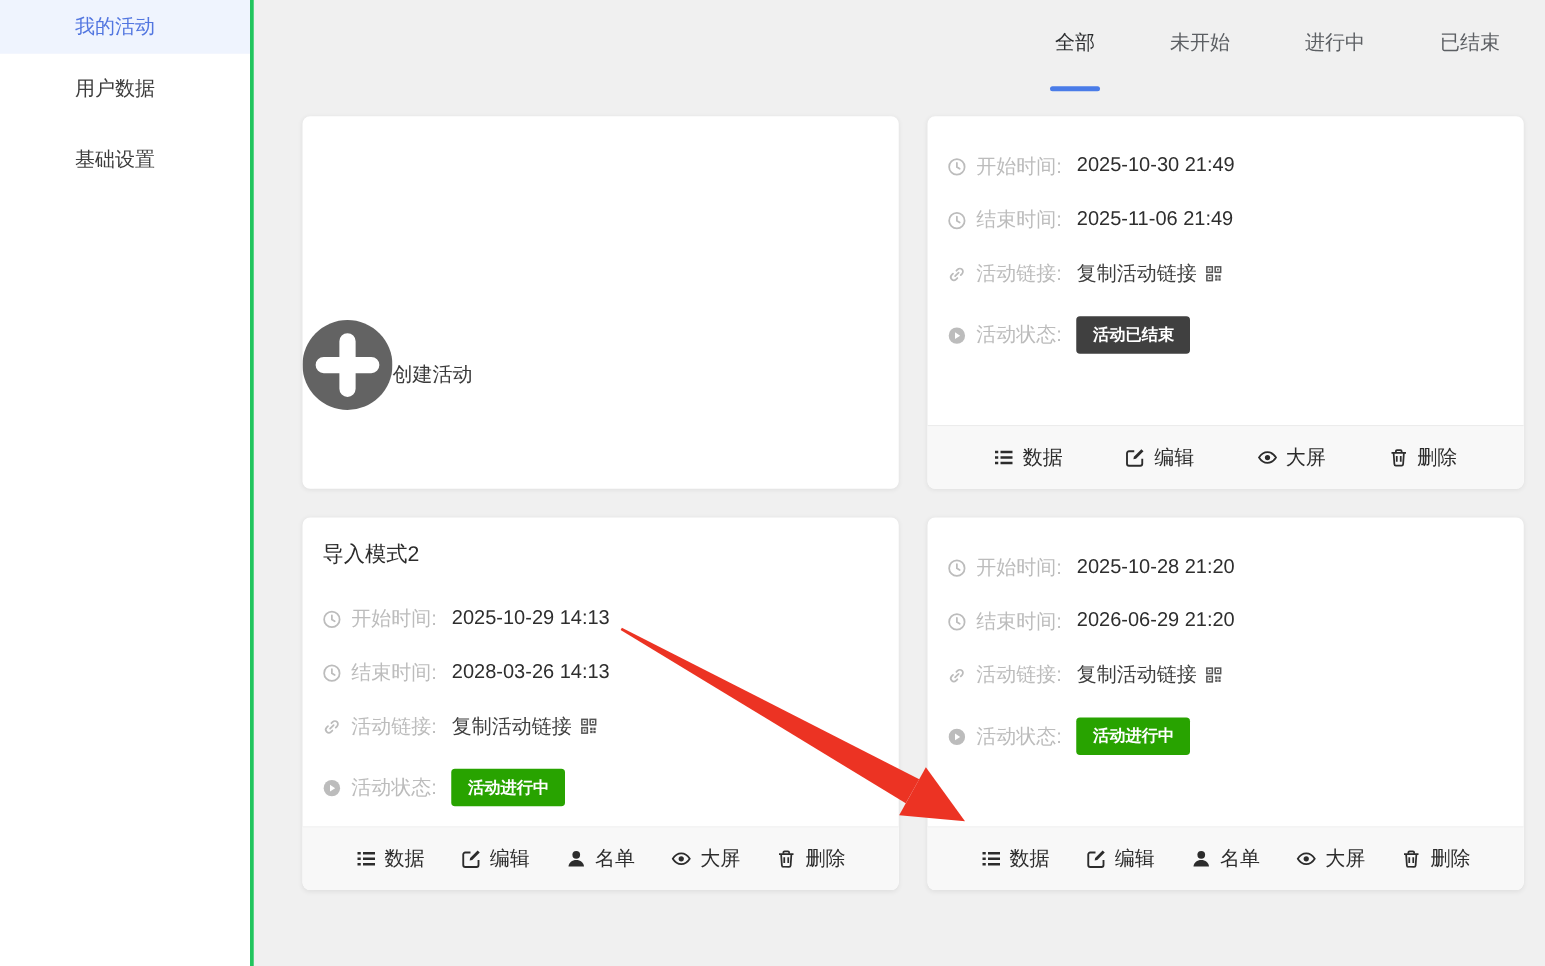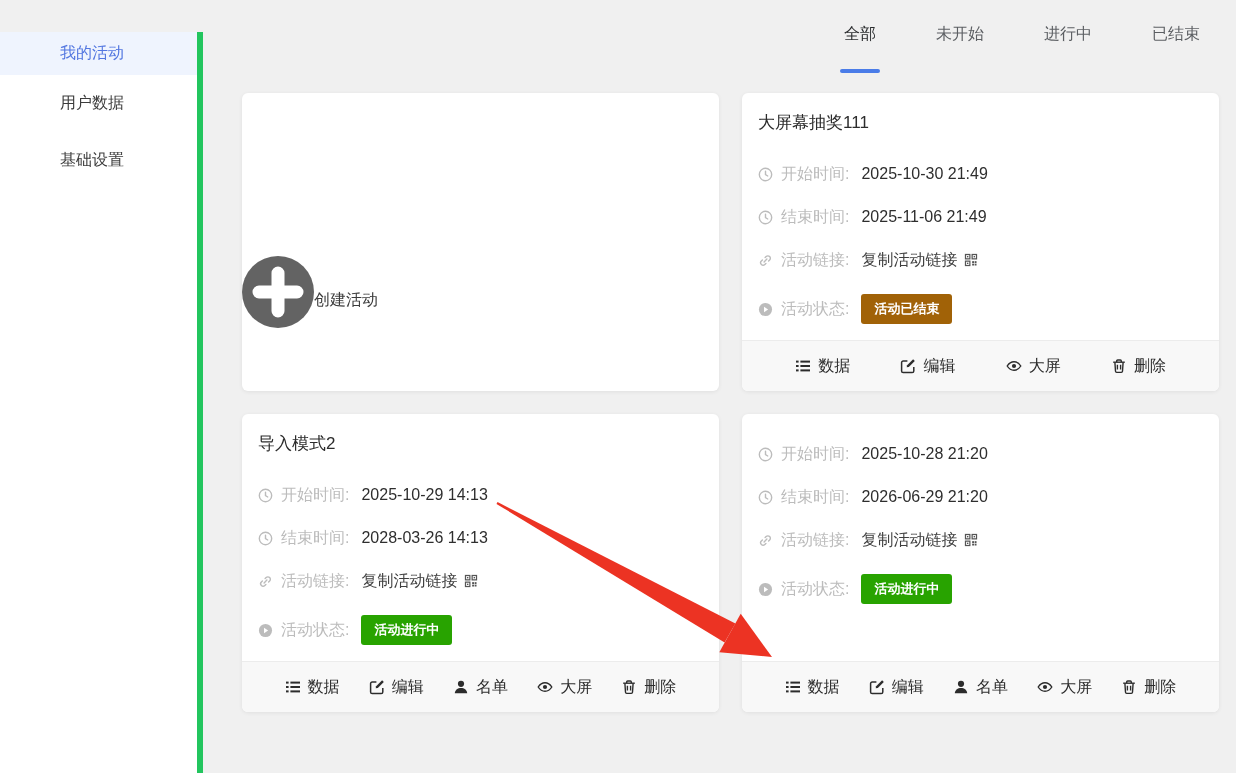--- a/index.html
+++ b/index.html
@@ -7,23 +7,22 @@
   body {
     font-family: "Liberation Sans", sans-serif;
     background: #f0f0f0;
     position: relative;
     overflow: hidden;
   }
   
   .sidebar {
     position: absolute; left: 0; top: 0; bottom: 0;
     width: 203px; background: #fff;
-    border-right: 6px solid #22c55e;
+    border-right: 3px solid #22c55e;
     z-index: 2;
-    margin-top: 32px;
   }
   .side-item {
     height: 57px; display: flex; align-items: center;
     padding-left: 60px; font-size: 16px; color: #3c3c3c; cursor: pointer;
   }
   .side-item.active { height: 43px; color: #5276e0; }
   
   .tabs {
     position: absolute; top: 0; right: 0;
     display: flex; gap: 60px; padding: 24px 36px 0 0;
@@ -188,21 +187,20 @@
 <div class="cards">
 
   <div class="card create-card">
     <svg class="plus-icon">
         <use href="#i-plus"></use>
       </svg>
     <div class="create-label">创建活动</div>
   </div>
 
   <div class="card">
-    <div class="card-title">大屏幕抽奖111</div>
     <div class="info-row first">
       <svg class="row-icon">
           <use href="#i-clock"></use>
         </svg>
       <span class="row-label">开始时间:</span>
       <span class="row-value">2025-10-30 21:49</span>
     </div>
     <div class="info-row">
       <svg class="row-icon">
           <use href="#i-clock"></use>
@@ -218,21 +216,21 @@
       <span class="link-copy">复制活动链接</span>
       <svg class="qr-icon">
           <use href="#i-qr"></use>
         </svg>
     </div>
     <div class="info-row status-row">
       <svg class="row-icon">
           <use href="#i-play"></use>
         </svg>
       <span class="row-label">活动状态:</span>
-      <span class="badge" style="background: #a16207;">活动已结束</span>
+      <span class="badge" style="background: #404040;">活动已结束</span>
     </div>
     <div class="card-footer">
       <div class="action">
         <svg class="a-icon">
             <use href="#i-list"></use>
           </svg>
         <span>数据</span>
       </div>
       <div class="action">
         <svg class="a-icon">

